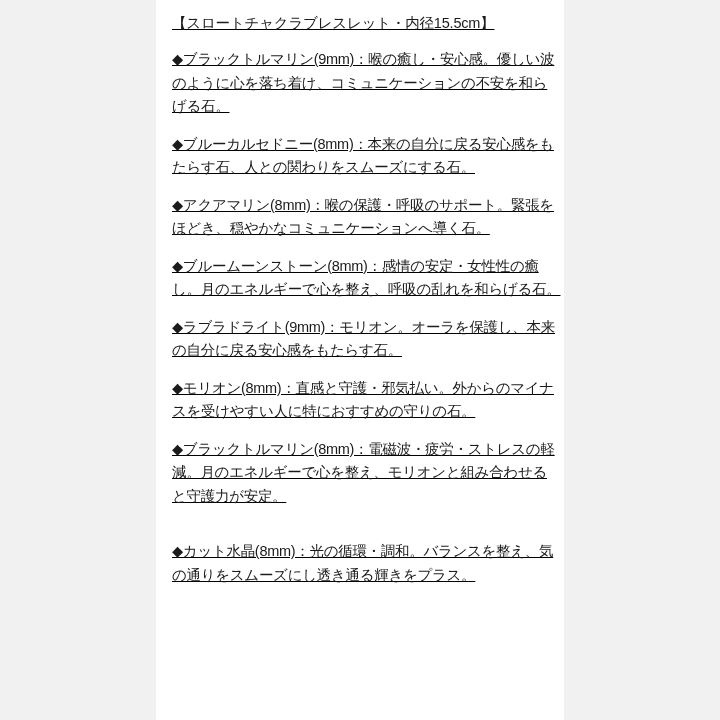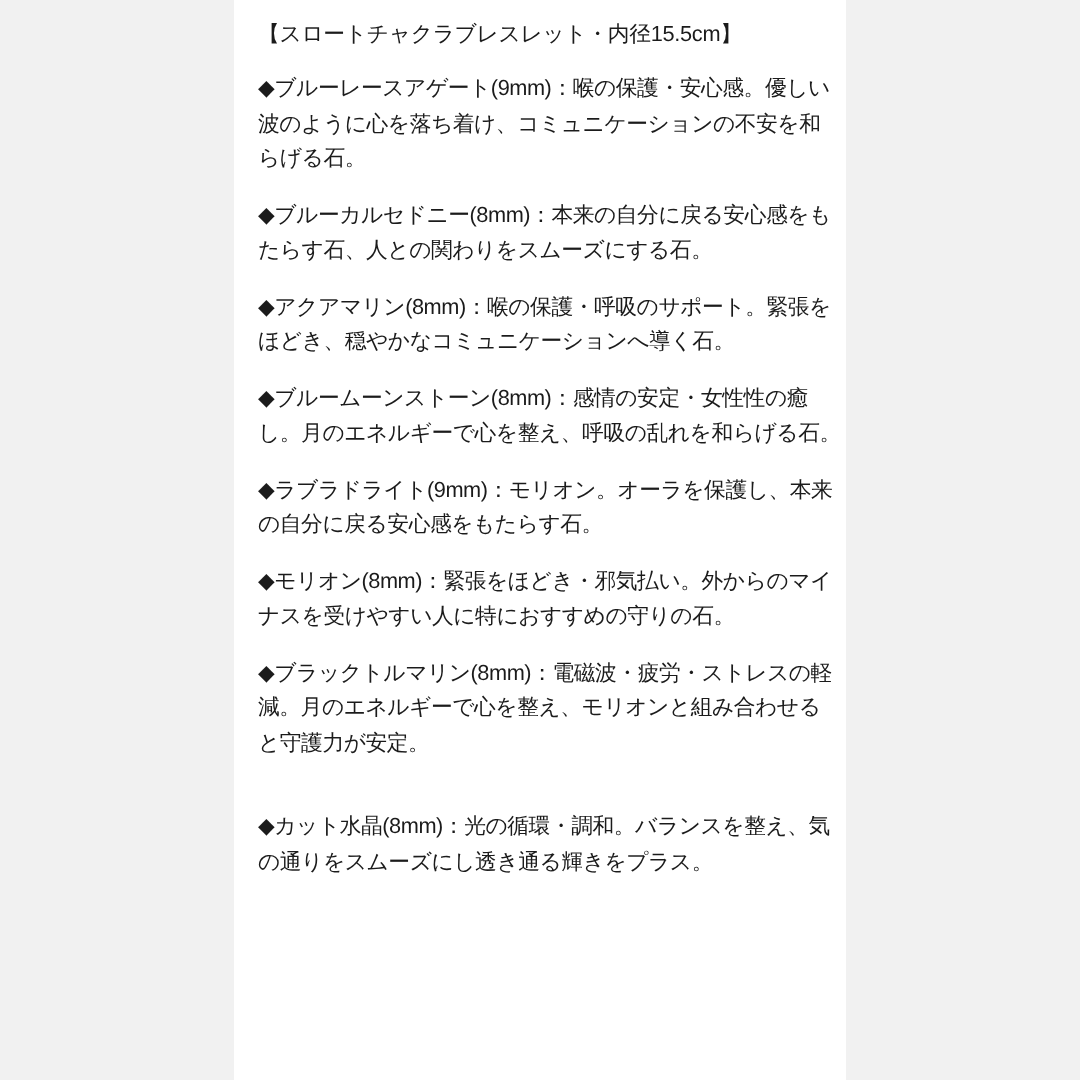--- a/index.html
+++ b/index.html
@@ -27,20 +27,21 @@
     height: 720px;
     background: #ffffff;
   }
   #doc {
     position: absolute;
     left: 0;
     top: 0;
     width: 408px;
     padding: 8px 3px 0 16px;
     box-sizing: border-box;
+    text-decoration: underline;
   }
   .title {
     font-size: 14.5px;
     line-height: 1.55;
     color: #1b1b1b;
     margin: 4px 0 14px 0;
     letter-spacing: -0.2px;
     white-space: nowrap;
   }
   .block {
@@ -56,23 +57,23 @@
     margin-top: 32px;
   }
 </style>
 </head>
 <body>
 
 <div id="page">
   <div id="sheet">
     <div id="doc">
       <div class="title">【スロートチャクラブレスレット・内径15.5cm】</div>
-      <p class="block">◆ブルーレースアゲート(9mm)：喉の保護・安心感。優しい波のように心を落ち着け、コミュニケーションの不安を和らげる石。</p>
+      <p class="block">◆ブラックトルマリン(9mm)：喉の癒し・安心感。優しい波のように心を落ち着け、コミュニケーションの不安を和らげる石。</p>
       <p class="block">◆ブルーカルセドニー(8mm)：本来の自分に戻る安心感をもたらす石、人との関わりをスムーズにする石。</p>
       <p class="block">◆アクアマリン(8mm)：喉の保護・呼吸のサポート。緊張をほどき、穏やかなコミュニケーションへ導く石。</p>
       <p class="block">◆ブルームーンストーン(8mm)：感情の安定・女性性の癒し。月のエネルギーで心を整え、呼吸の乱れを和らげる石。</p>
       <p class="block">◆ラブラドライト(9mm)：モリオン。オーラを保護し、本来の自分に戻る安心感をもたらす石。</p>
-      <p class="block">◆モリオン(8mm)：緊張をほどき・邪気払い。外からのマイナスを受けやすい人に特におすすめの守りの石。</p>
+      <p class="block">◆モリオン(8mm)：直感と守護・邪気払い。外からのマイナスを受けやすい人に特におすすめの守りの石。</p>
       <p class="block">◆ブラックトルマリン(8mm)：電磁波・疲労・ストレスの軽減。月のエネルギーで心を整え、モリオンと組み合わせると守護力が安定。</p>
       <p class="block">◆カット水晶(8mm)：光の循環・調和。バランスを整え、気の通りをスムーズにし透き通る輝きをプラス。</p>
     </div>
   </div>
 </div>
 
 </body></html>

